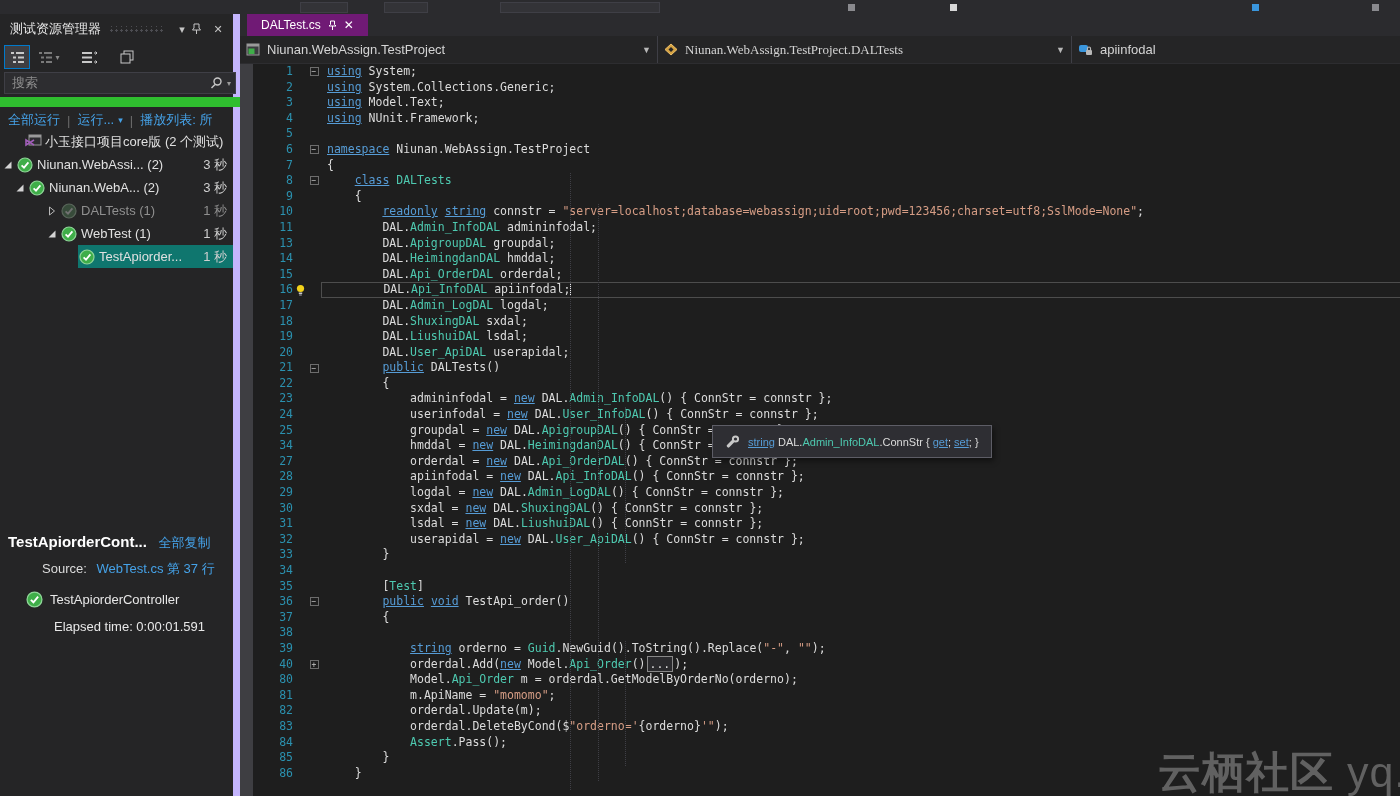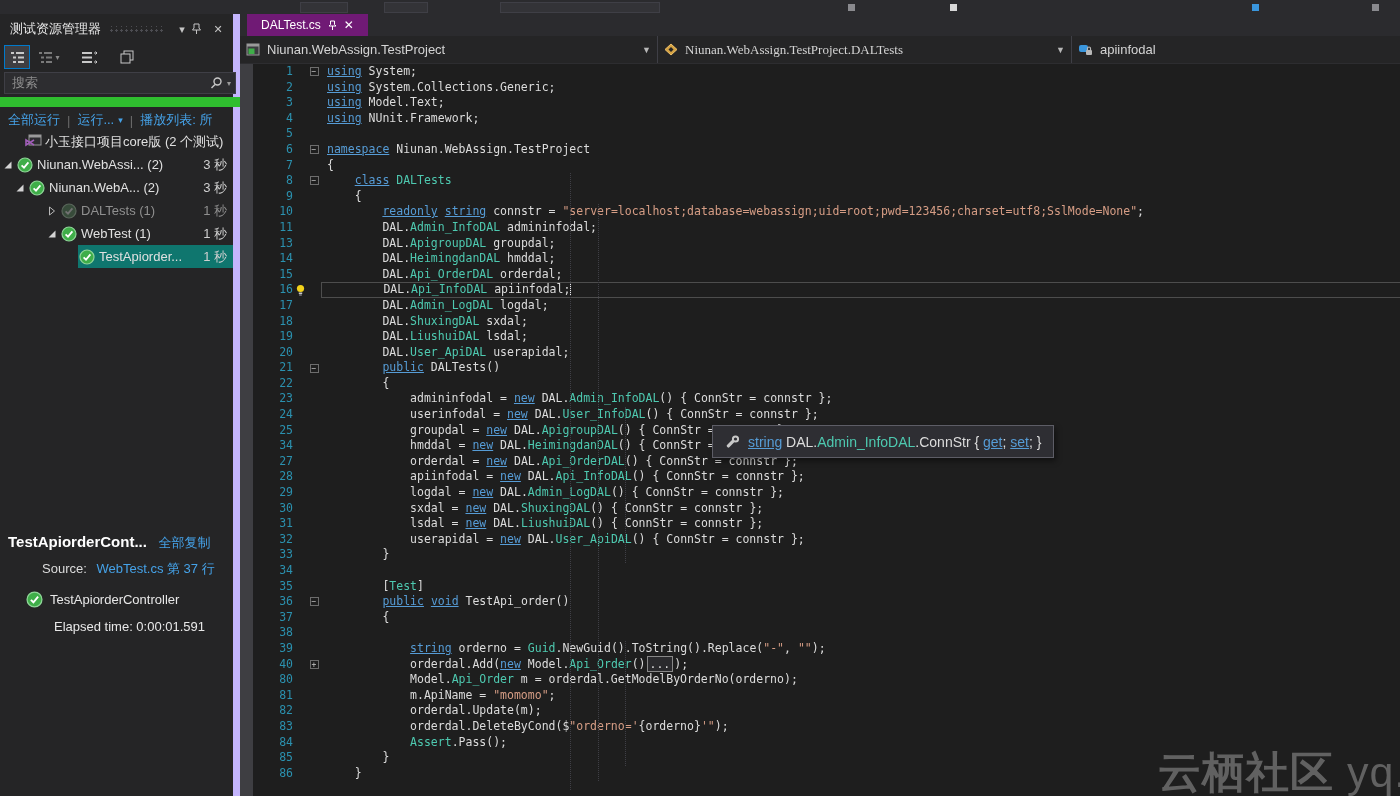--- a/index.html
+++ b/index.html
@@ -79,21 +79,21 @@
   .c-code { flex:1; padding-left:6px; color:#dcdcdc; }
   .code-row.cur .c-code { border-top:1px solid #4d4d4d; border-bottom:1px solid #4d4d4d;
                           border-left:1px solid #4d4d4d; line-height:13.4px; }
   .tk-k { color:#569cd6;text-decoration:underline; } .tk-y { color:#4ec9b0; } .tk-s { color:#d69d85; } .tk-p { color:#dcdcdc; }
   .tk-b { border:1px solid #888; color:#dcdcdc; background:#2a2a2d; padding:0 2px; margin:0 1px; }
   .caret { display:inline-block; width:1px; height:12px; background:#e8e8e8; vertical-align:-2px; }
   .guide { position:absolute; width:0; border-left:1px dotted #3f3f46; }
 
   #tooltip { position:absolute; left:712px; top:425px; height:33px; background:#2e2e33;
              border:1px solid #5d5d66; box-shadow:2px 3px 6px rgba(0,0,0,.45);
-             display:flex; align-items:center; padding:0 12px; font-size:14px; color:#dcdcdc;
+             display:flex; align-items:center; padding:0 12px; font-size:11px; color:#dcdcdc;
              white-space:pre; z-index:20; }
   #tooltip .w { margin-right:8px; display:flex; }
 
   #watermark { position:absolute; left:918px; top:730px; z-index:30; white-space:nowrap;
                color:#7b7b7b; opacity:.72; font-size:43px; letter-spacing:1px; }
   #watermark .wk { font-weight:bold; }
 
   svg { display:block; }
 </style>
 </head>

